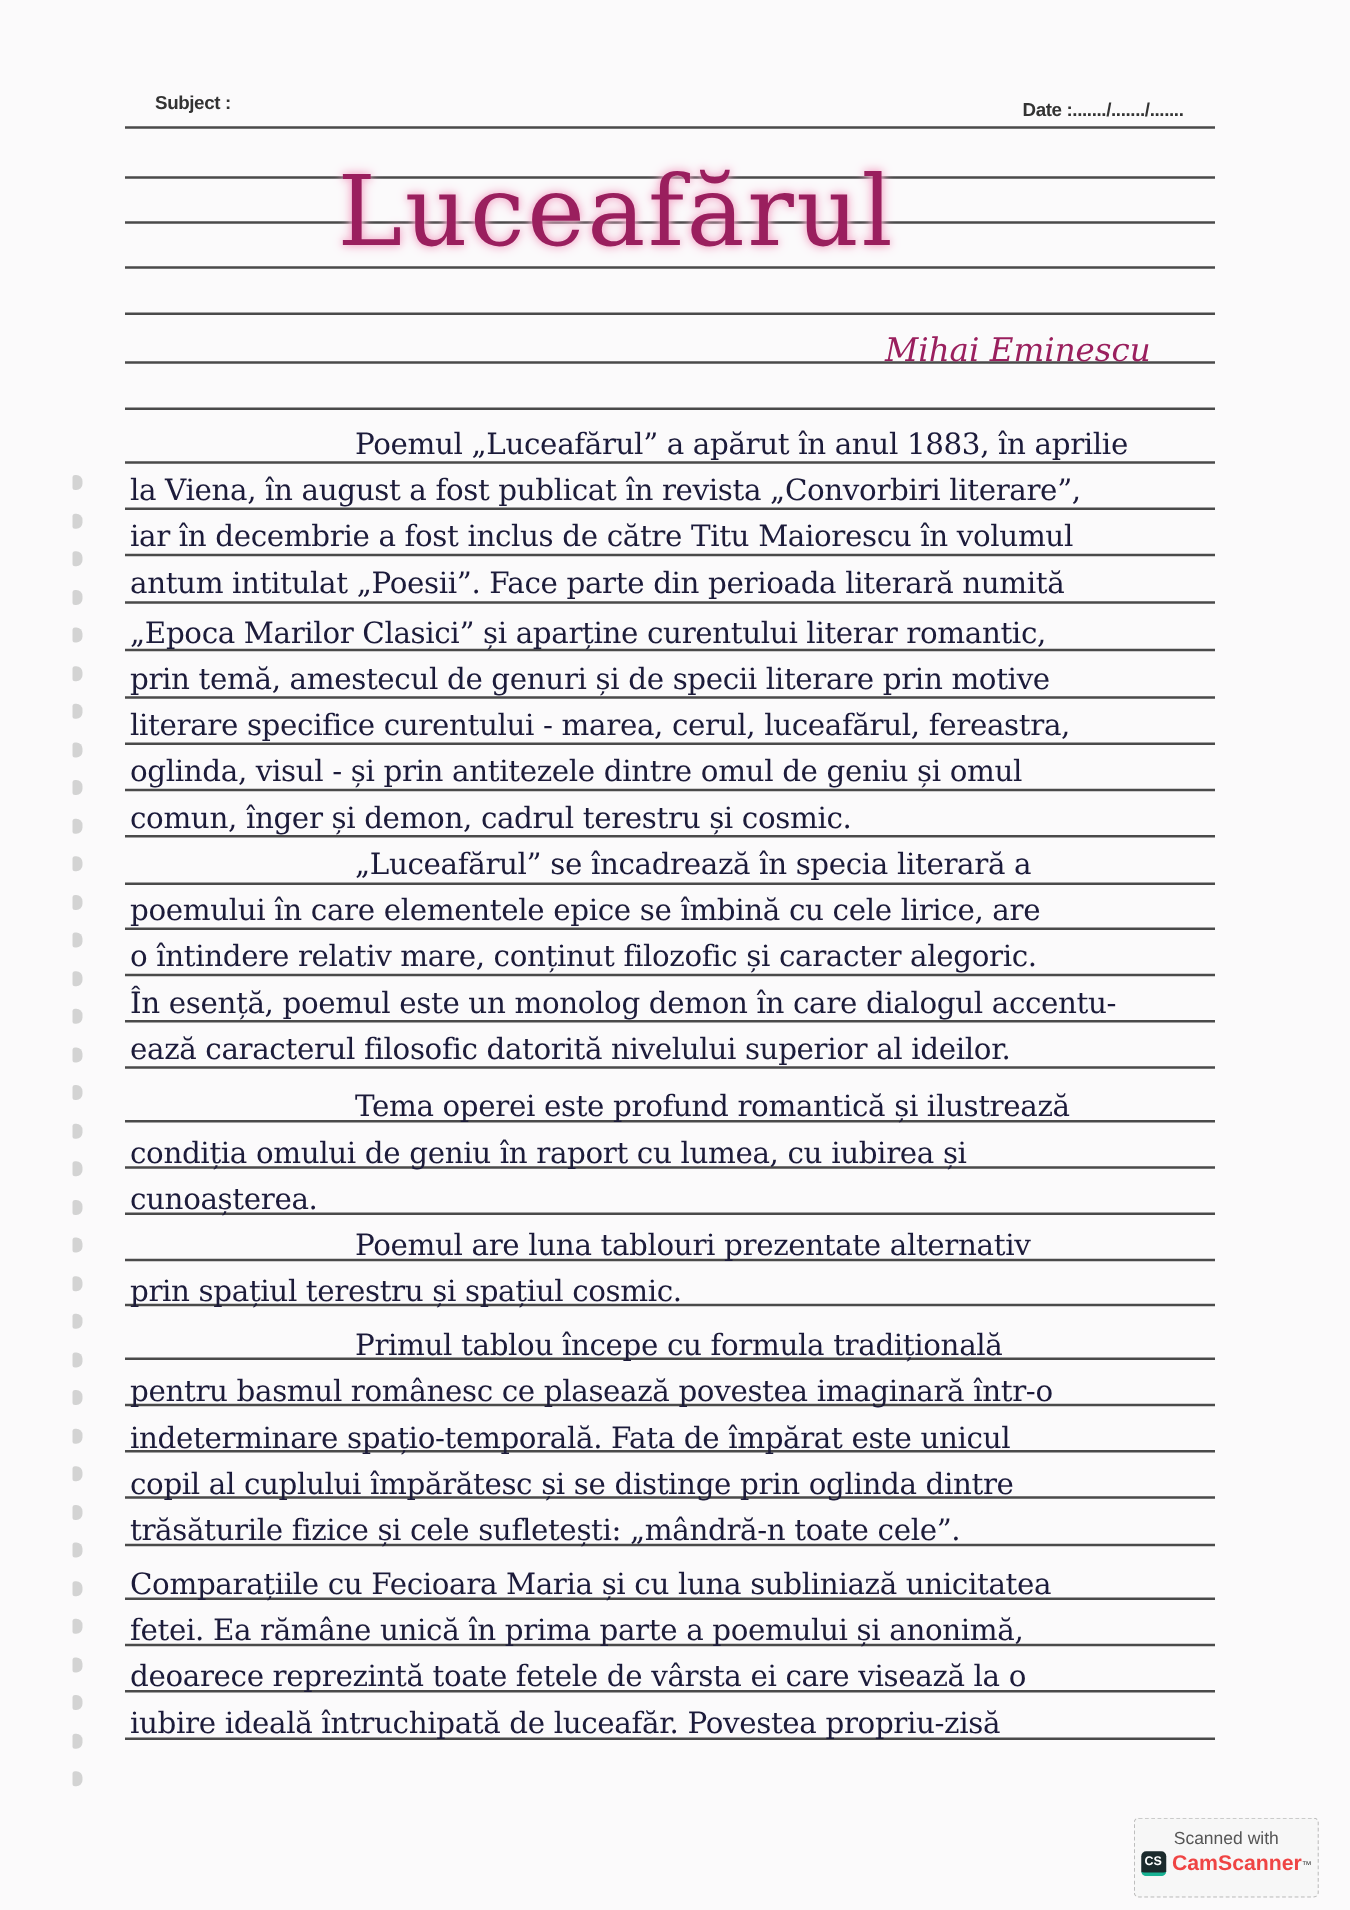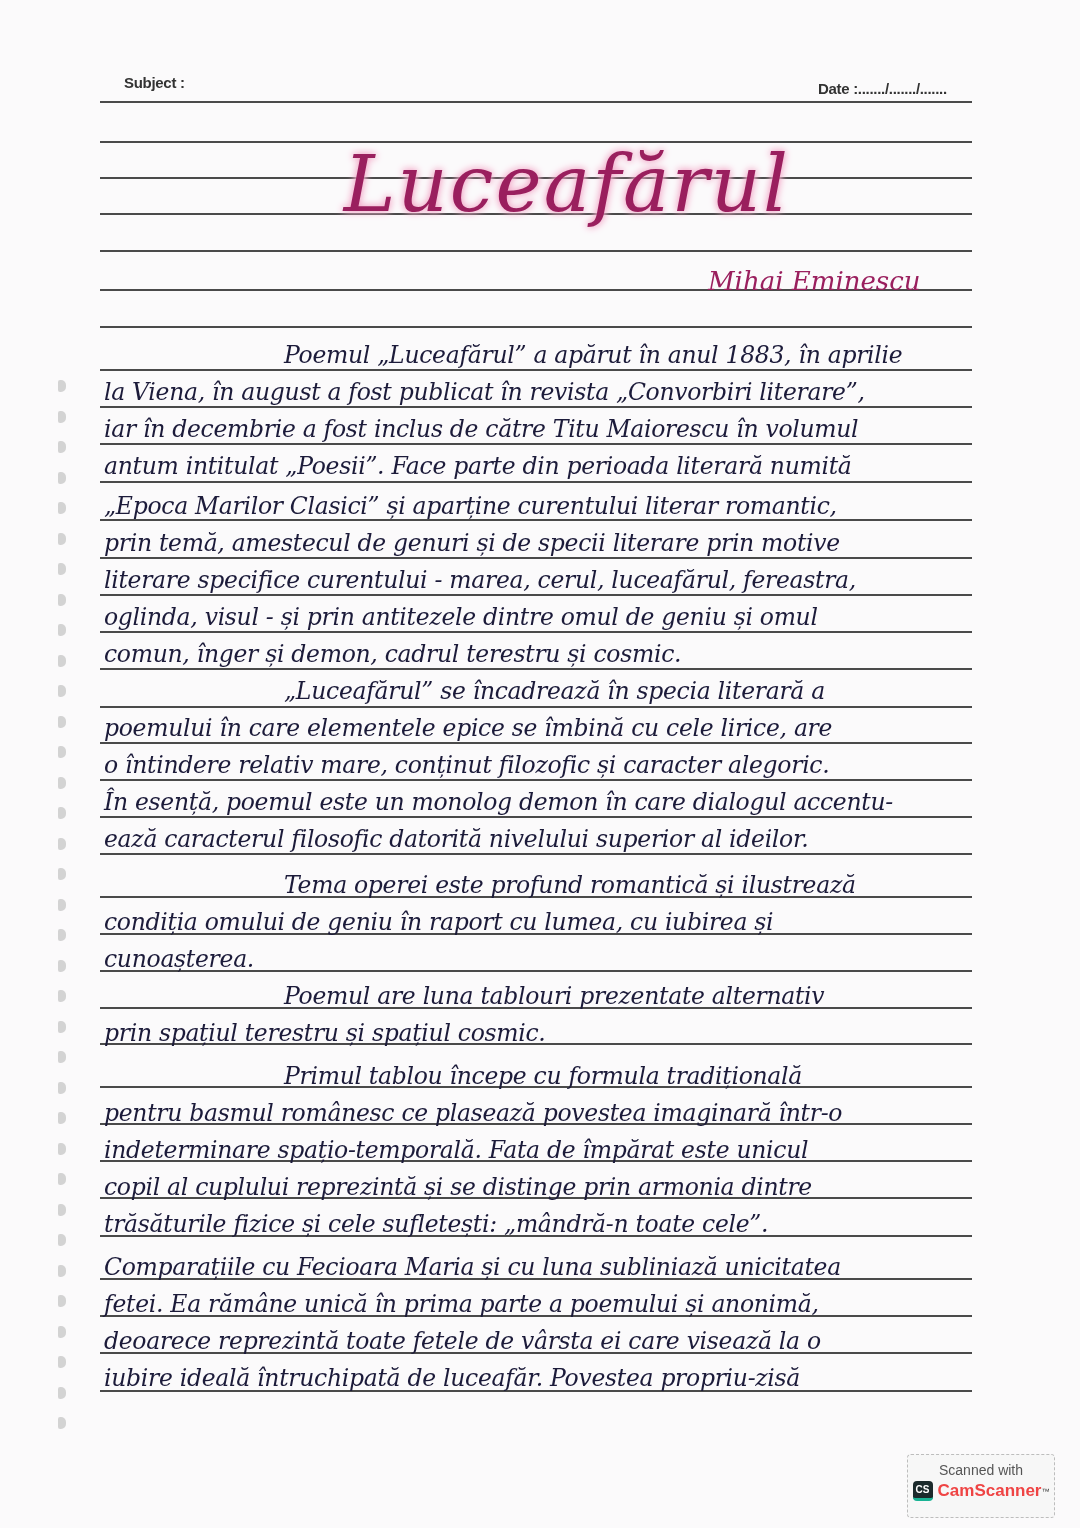--- a/index.html
+++ b/index.html
@@ -8,28 +8,28 @@
     background: #fbfafb;
     font-family: "DejaVu Serif", serif;
   }
   .page { position: absolute; left: 0; top: 0; width: 1080px; height: 1528px; }
   .punch { position: absolute; left: 58px; width: 8px; height: 12px; background: #c9c9c9; border-radius: 2px 5px 5px 2px; opacity: .8; }
   .header-label { position: absolute; top: 74px; font-family: "Liberation Sans", sans-serif; font-weight: bold; font-size: 15px; color: #333; letter-spacing: -0.3px; }
   .subject-label { left: 124px; }
   .date-label { left: 818px; top: 80px; }
   .rule { position: absolute; left: 100px; width: 872px; height: 1.6px; background: #2a2a2a; opacity: .85; }
   .title {
-    position: absolute; left: 270px; top: 139px; width: 520px; text-align: right;
-    font-family: "DejaVu Serif", serif; font-style: italic; font-size: 78px; color: #9a1f5e;
+    position: absolute; left: 270px; top: 125px; width: 520px; text-align: left;
+    font-family: "DejaVu Serif", serif; font-size: 78px; color: #9a1f5e;
     text-shadow: 0 0 6px #f2a8c8, 0 0 10px #f5b9d2; letter-spacing: 2px;
   }
   .author { position: absolute; left: 708px; top: 266px; font-style: italic; font-size: 26px; color: #9a1f5e; }
   .line {
     position: absolute; left: 104px; width: 880px; white-space: nowrap;
-    font-family: "DejaVu Serif", serif; font-style: italic; font-size: 23.5px; color: #1c1b3a;
+    font-family: "DejaVu Serif", serif; font-size: 23.5px; color: #1c1b3a;
     letter-spacing: -0.3px; line-height: 30px;
   }
   .line.indent { padding-left: 180px; width: 700px; }
   .badge {
     position: absolute; left: 907px; top: 1454px; width: 146px; height: 62px;
     border: 1.5px dashed #bdbdbd; border-radius: 4px; background: #f7f7f7;
     font-family: "Liberation Sans", sans-serif; text-align: center;
   }
   .badge .top { font-size: 14px; color: #555; margin-top: 7px; }
   .badge .bottom { display: flex; align-items: center; justify-content: center; margin-top: 3px; }
@@ -142,21 +142,21 @@
     <div class="line" style="top:787px">În esență, poemul este un monolog demon în care dialogul accentu-</div>
     <div class="line" style="top:824px">ează caracterul filosofic datorită nivelului superior al ideilor.</div>
     <div class="line indent" style="top:870px">Tema operei este profund romantică și ilustrează</div>
     <div class="line" style="top:907px">condiția omului de geniu în raport cu lumea, cu iubirea și</div>
     <div class="line" style="top:944px">cunoașterea.</div>
     <div class="line indent" style="top:981px">Poemul are luna tablouri prezentate alternativ</div>
     <div class="line" style="top:1018px">prin spațiul terestru și spațiul cosmic.</div>
     <div class="line indent" style="top:1061px">Primul tablou începe cu formula tradițională</div>
     <div class="line" style="top:1098px">pentru basmul românesc ce plasează povestea imaginară într-o</div>
     <div class="line" style="top:1135px">indeterminare spațio-temporală. Fata de împărat este unicul</div>
-    <div class="line" style="top:1172px">copil al cuplului reprezintă și se distinge prin armonia dintre</div>
+    <div class="line" style="top:1172px">copil al cuplului împărătesc și se distinge prin oglinda dintre</div>
     <div class="line" style="top:1209px">trăsăturile fizice și cele sufletești: „mândră-n toate cele”.</div>
     <div class="line" style="top:1252px">Comparațiile cu Fecioara Maria și cu luna subliniază unicitatea</div>
     <div class="line" style="top:1289px">fetei. Ea rămâne unică în prima parte a poemului și anonimă,</div>
     <div class="line" style="top:1326px">deoarece reprezintă toate fetele de vârsta ei care visează la o</div>
     <div class="line" style="top:1363px">iubire ideală întruchipată de luceafăr. Povestea propriu-zisă</div>
   </div>
 
   <div class="badge">
     <div class="top">Scanned with</div>
     <div class="bottom">

